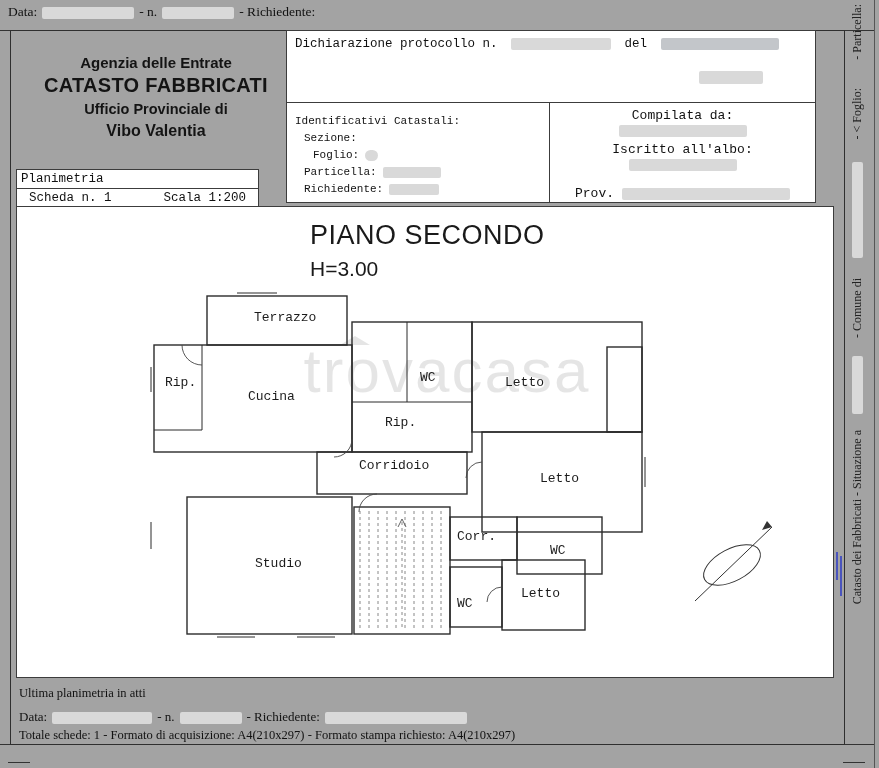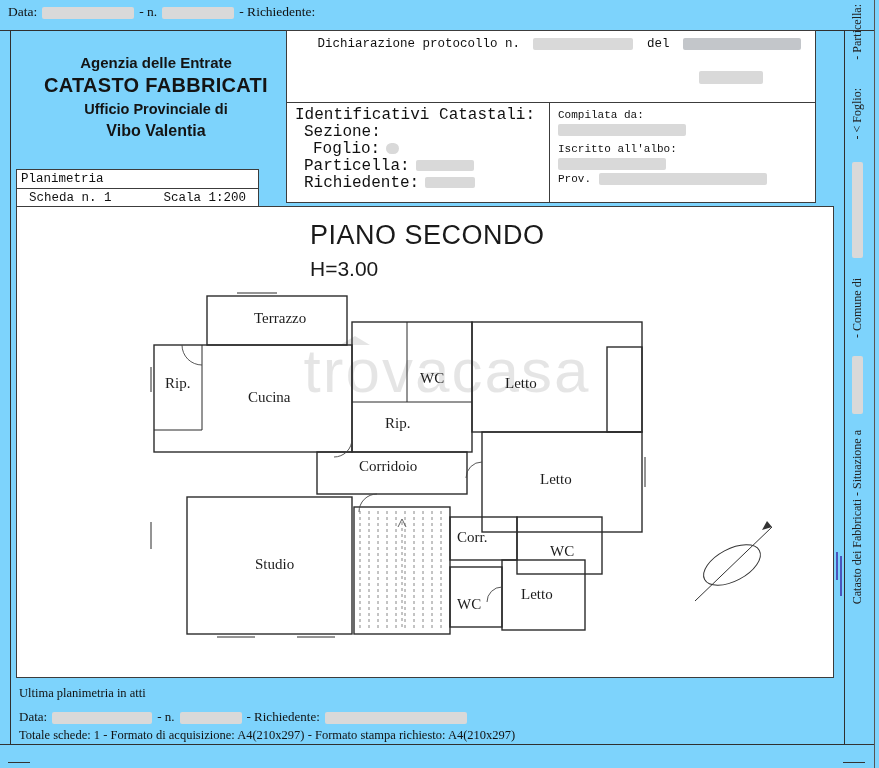--- a/index.html
+++ b/index.html
@@ -1,49 +1,49 @@
 <!DOCTYPE html>
 <html><head>
 <meta charset="utf-8">
 <style>
   html,body{margin:0;padding:0;background:#ffffff;}
-  .page{position:relative;width:879px;height:768px;background:#7dd3fc;color:#111;
+  .page{position:relative;width:879px;height:768px;background:#a3a3a3;color:#111;
         font-family:"Liberation Serif",serif;overflow:hidden;}
   .mono{font-family:"Liberation Mono","DejaVu Sans Mono",monospace;}
   .sans{font-family:"Liberation Sans","DejaVu Sans",sans-serif;}
   .box{position:absolute;border:1px solid #3c3c3c;box-sizing:border-box;background:#fff;}
   .redact{display:inline-block;background:#d9d9d9;height:12px;border-radius:2px;vertical-align:middle;}
   .redact.dark{background:#c3c6ca;}
   .vredact{position:absolute;width:11px;background:#d9d9d9;border-radius:2px;}
   .frame{position:absolute;left:10px;top:30px;width:835px;height:715px;border:1px solid #2f2f2f;box-sizing:border-box;}
   .topline{position:absolute;left:8px;top:4px;font-size:13.5px;white-space:nowrap;}
   .topline .redact{margin:0 5px;}
   .agency{position:absolute;left:20px;top:22px;width:250px;text-align:center;color:#141414;}
   .agency .l1{font-size:15px;font-weight:bold;line-height:19px;}
   .agency .l2{font-size:20px;font-weight:bold;line-height:27px;letter-spacing:0.3px;}
   .agency .l3{font-size:14.5px;font-weight:bold;line-height:21px;}
   .agency .l4{font-size:16px;font-weight:bold;line-height:21px;}
   .planimetria{left:5px;top:138px;width:243px;font-size:12.5px;}
   .planimetria .row1{border-bottom:1px solid #3c3c3c;padding:2px 4px;}
   .planimetria .row2{padding:2px 4px;display:flex;margin-left:8px;}
   .planimetria .scala{margin-left:52px;}
-  .protocollo{left:275px;top:-1px;width:530px;height:73px;font-size:12.5px;padding:6px 8px;box-sizing:border-box;text-align:right;}
+  .protocollo{left:275px;top:-1px;width:530px;height:73px;font-size:12.5px;padding:6px 8px;box-sizing:border-box;}
   .protocollo .line{margin-bottom:8px;white-space:nowrap;}
-  .identif{left:275px;top:71px;width:264px;height:101px;font-size:16px;padding:4px 8px;box-sizing:border-box;line-height:17px;}
-  .compil{left:538px;top:71px;width:267px;height:101px;font-size:11px;padding:5px 8px;box-sizing:border-box;line-height:15px;}
+  .identif{left:275px;top:71px;width:264px;height:101px;font-size:11px;padding:10px 8px;box-sizing:border-box;line-height:17px;}
+  .compil{left:538px;top:71px;width:267px;height:101px;font-size:13px;padding:5px 8px;box-sizing:border-box;line-height:15px;text-align:center;}
   .planbox{left:5px;top:175px;width:818px;height:472px;}
   .plan-title{position:absolute;left:293px;top:13px;font-size:27px;font-weight:500;letter-spacing:0.5px;color:#1a1a1a;}
   .plan-h{position:absolute;left:293px;top:50px;font-size:21px;color:#1a1a1a;}
   .watermark{position:absolute;left:170px;top:128px;width:520px;text-align:center;
              font-size:62px;color:rgba(0,0,0,0.10);letter-spacing:2px;font-weight:400;}
   .wm-roof{position:absolute;left:323px;top:129px;width:0;height:0;
            border-left:15px solid transparent;border-right:15px solid transparent;
            border-bottom:9px solid rgba(0,0,0,0.10);}
-  .room-label{position:absolute;font-family:Liberation Serif, serif;
-              font-size:15px;color:#1c1c1c;white-space:nowrap;}
+  .room-label{position:absolute;font-family:Liberation Mono, monospace;
+              font-size:13px;color:#1c1c1c;white-space:nowrap;}
   .footer-ultima{position:absolute;left:8px;top:655px;font-size:12.5px;}
   .footer-data{position:absolute;left:8px;top:678px;font-size:13px;white-space:nowrap;}
   .footer-data .redact{margin:0 5px;}
   .footer-totale{position:absolute;left:8px;top:697px;font-size:12.5px;white-space:nowrap;}
   .vtext{position:absolute;writing-mode:vertical-rl;transform:rotate(180deg);
          font-size:12px;white-space:nowrap;color:#222;}
   .vline{position:absolute;width:1px;background:#555;}
   .tick{position:absolute;height:1px;background:#333;}
   .blue-bar{position:absolute;width:2px;background:#4a54bd;}
 </style>
@@ -89,21 +89,21 @@
       <div style="padding-left:18px"><span>Foglio:</span><span class="redact" style="width:13px;height:11px;border-radius:6px;margin-left:6px"></span></div>
       <div style="padding-left:9px"><span>Particella:</span><span class="redact" style="width:58px;height:11px;margin-left:6px"></span></div>
       <div style="padding-left:9px"><span>Richiedente:</span><span class="redact" style="width:50px;height:11px;margin-left:6px"></span></div>
     </div>
 
     <div class="box compil mono">
       <div>Compilata da:</div>
       <div><span class="redact" style="width:128px"></span></div>
       <div style="margin-top:4px">Iscritto all'albo:</div>
       <div><span class="redact" style="width:108px"></span></div>
-      <div style="margin-top:0"><span>Prov.</span><span class="redact" style="width:168px;margin-left:8px"></span></div>
+      <div style="margin-top:14px"><span>Prov.</span><span class="redact" style="width:168px;margin-left:8px"></span></div>
     </div>
 
     <div class="box planbox">
       <div class="plan-title sans">PIANO SECONDO</div>
       <div class="plan-h sans">H=3.00</div>
 
       <div class="watermark sans">trovacasa</div>
       <div class="wm-roof"></div>
 
       <svg width="630" height="370" viewBox="0 0 630 370" style="position:absolute;left:130px;top:80px">

